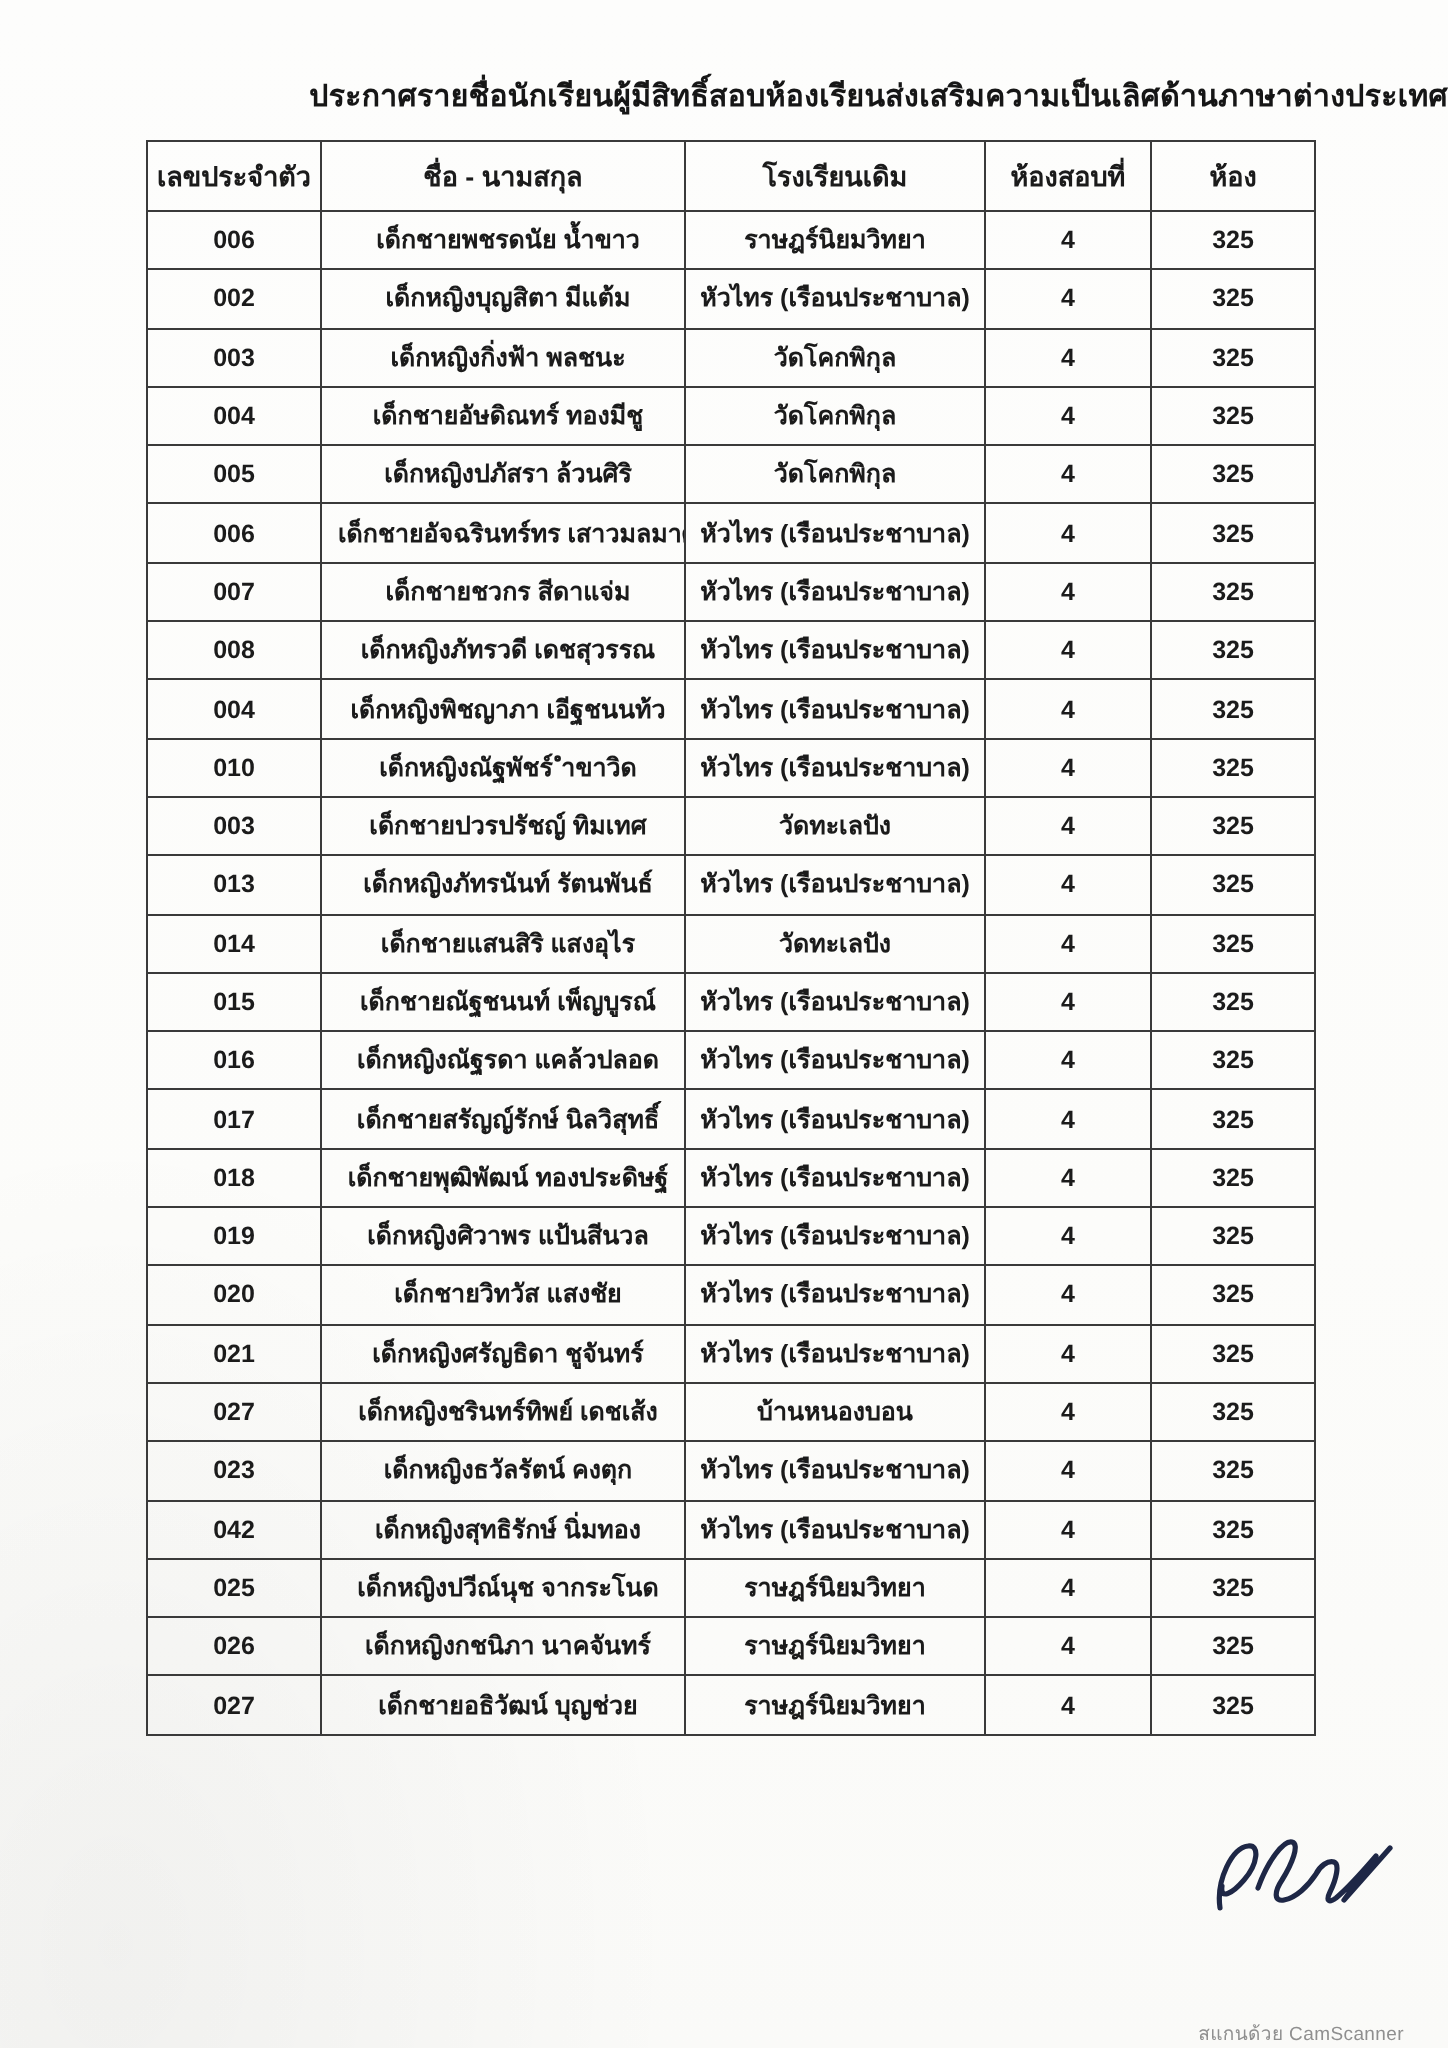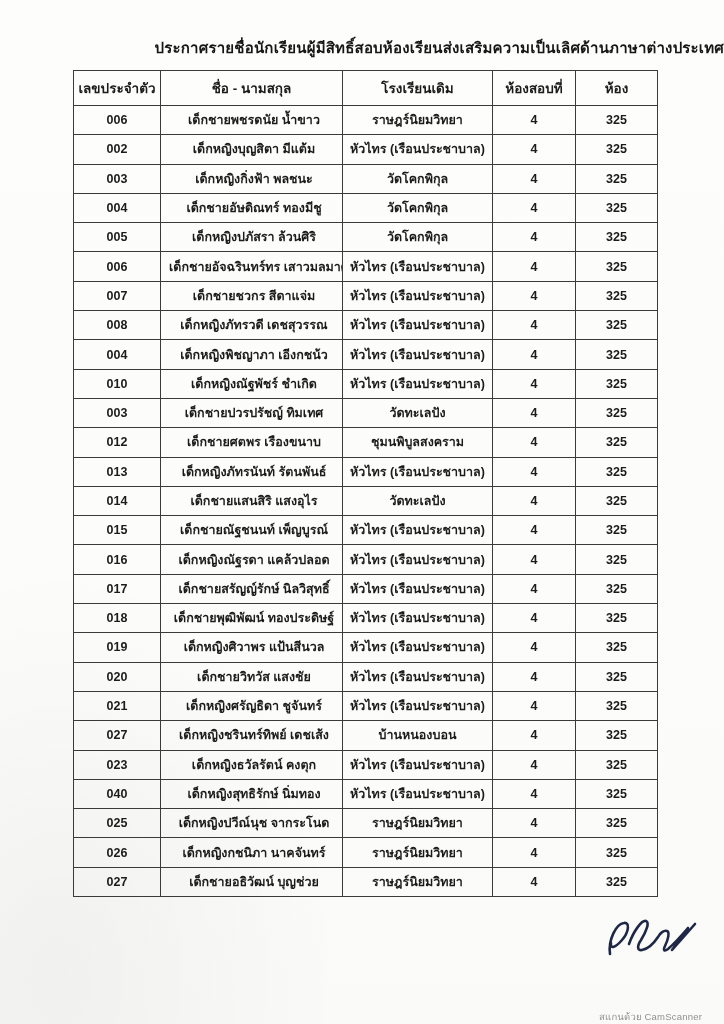--- a/index.html
+++ b/index.html
@@ -161,47 +161,40 @@
         </tr>
         <tr>
           <td class="c0">008</td>
           <td class="c1">เด็กหญิงภัทรวดี เดชสุวรรณ</td>
           <td class="c2">หัวไทร (เรือนประชาบาล)</td>
           <td class="c3">4</td>
           <td class="c4">325</td>
         </tr>
         <tr>
           <td class="c0">004</td>
-          <td class="c1">เด็กหญิงพิชญาภา เอีงกชน้ว</td>
+          <td class="c1">เด็กหญิงพิชญาภา เอีฐชนนท้ว</td>
           <td class="c2">หัวไทร (เรือนประชาบาล)</td>
           <td class="c3">4</td>
           <td class="c4">325</td>
         </tr>
         <tr>
           <td class="c0">010</td>
-          <td class="c1">เด็กหญิงณัฐพัชร์ ชำเกิด</td>
+          <td class="c1">เด็กหญิงณัฐพัชร์ ำขาวิด</td>
           <td class="c2">หัวไทร (เรือนประชาบาล)</td>
           <td class="c3">4</td>
           <td class="c4">325</td>
         </tr>
         <tr>
           <td class="c0">003</td>
           <td class="c1">เด็กชายปวรปรัชญ์ ทิมเทศ</td>
           <td class="c2">วัดทะเลปัง</td>
           <td class="c3">4</td>
           <td class="c4">325</td>
         </tr>
         <tr>
-          <td class="c0">012</td>
-          <td class="c1">เด็กชายศตพร เรืองขนาบ</td>
-          <td class="c2">ชุมนพิบูลสงคราม</td>
-          <td class="c3">4</td>
-          <td class="c4">325</td>
-        </tr>
-        <tr>
           <td class="c0">013</td>
           <td class="c1">เด็กหญิงภัทรนันท์ รัตนพันธ์</td>
           <td class="c2">หัวไทร (เรือนประชาบาล)</td>
           <td class="c3">4</td>
           <td class="c4">325</td>
         </tr>
         <tr>
           <td class="c0">014</td>
           <td class="c1">เด็กชายแสนสิริ แสงอุไร</td>
           <td class="c2">วัดทะเลปัง</td>
@@ -265,21 +258,21 @@
           <td class="c4">325</td>
         </tr>
         <tr>
           <td class="c0">023</td>
           <td class="c1">เด็กหญิงธวัลรัตน์ คงตุก</td>
           <td class="c2">หัวไทร (เรือนประชาบาล)</td>
           <td class="c3">4</td>
           <td class="c4">325</td>
         </tr>
         <tr>
-          <td class="c0">040</td>
+          <td class="c0">042</td>
           <td class="c1">เด็กหญิงสุทธิรักษ์ นิ่มทอง</td>
           <td class="c2">หัวไทร (เรือนประชาบาล)</td>
           <td class="c3">4</td>
           <td class="c4">325</td>
         </tr>
         <tr>
           <td class="c0">025</td>
           <td class="c1">เด็กหญิงปวีณ์นุช จากระโนด</td>
           <td class="c2">ราษฎร์นิยมวิทยา</td>
           <td class="c3">4</td>

